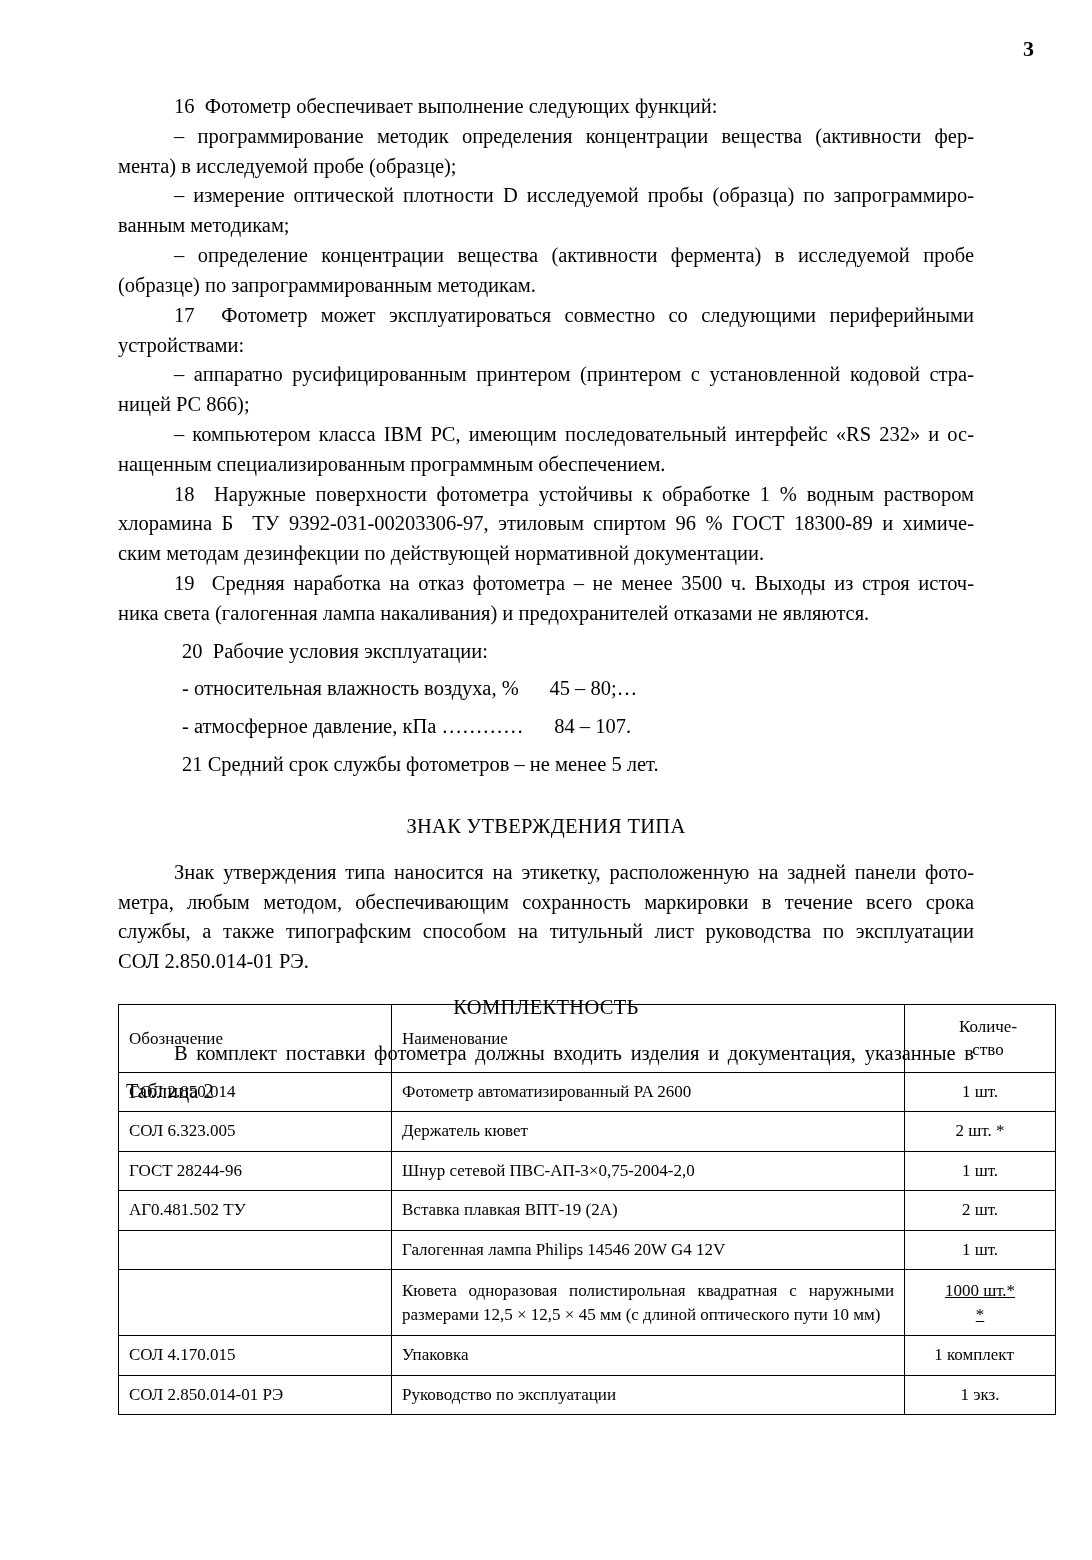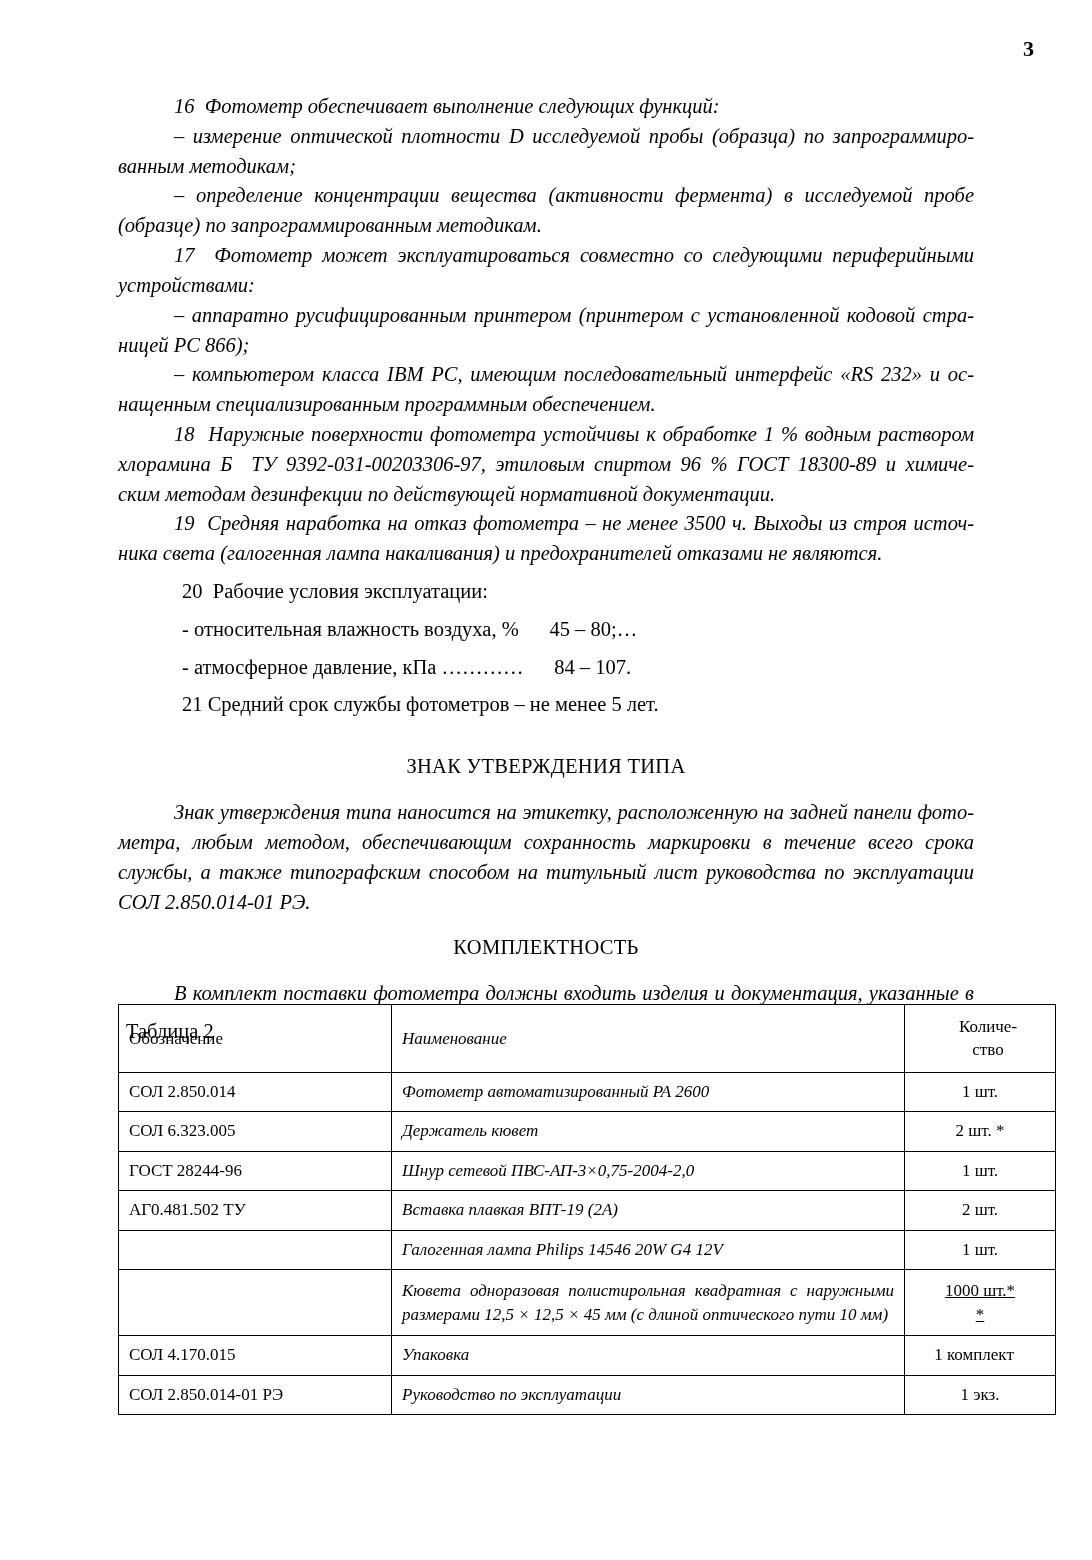--- a/index.html
+++ b/index.html
@@ -66,21 +66,20 @@
   .spacer-md { height: 24px; }
 
   
   .jline {
     display: block;
     font-size: 20.5px;
     line-height: 1.455;
     text-align: justify;
     text-align-last: justify;
     white-space: pre;
-    font-style: italic;
   }
   .jline.last {
     text-align-last: left;
   }
   .jline.ind {
     text-indent: 56px;
   }
 
   table.kit {
     position: absolute;
@@ -101,21 +100,21 @@
   table.kit thead th {
     text-align: center;
     padding-top: 10px;
     padding-bottom: 10px;
   }
   table.kit thead th.qty-head {
     padding-left: 20px;
     padding-right: 4px;
   }
   table.kit .col-desig { width: 252px; text-align: left; }
-  table.kit .col-name  { text-align: left; font-style: italic; }
+  table.kit .col-name  { text-align: left; }
   table.kit .col-qty   { width: 126px; text-align: center; }
   table.kit td.col-name.multi {
     text-align: justify;
     text-align-last: left;
     padding-top: 9px;
     padding-bottom: 9px;
   }
   table.kit td.qty-multi {
     vertical-align: top;
     padding-top: 9px;
@@ -133,20 +132,24 @@
 <div class="page">
 
   <div class="page-number">3</div>
 
   <div class="content">
 
     <p class="para nodent">
       <span class="jline ind last">16  Фотометр обеспечивает выполнение следующих функций:</span>
     </p>
 
+    <p class="para nodent">
+      <span class="jline ind">– программирование методик определения концентрации вещества (активности фер-</span>
+      <span class="jline last">мента) в исследуемой пробе (образце);</span>
+    </p>
 
     <p class="para nodent">
       <span class="jline ind">– измерение оптической плотности D исследуемой пробы (образца) по запрограммиро-</span>
       <span class="jline last">ванным методикам;</span>
     </p>
 
     <p class="para nodent">
       <span class="jline ind">– определение концентрации вещества (активности фермента) в исследуемой пробе</span>
       <span class="jline last">(образце) по запрограммированным методикам.</span>
     </p>

